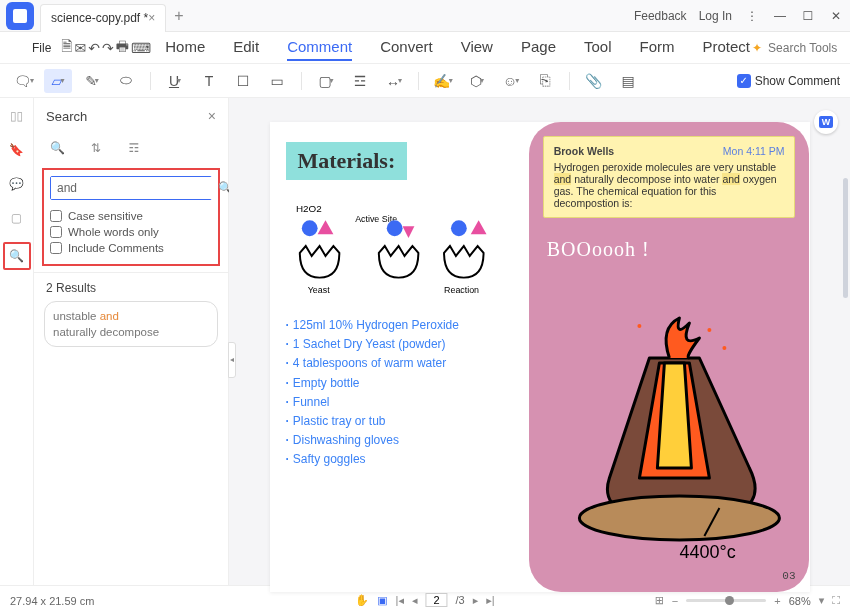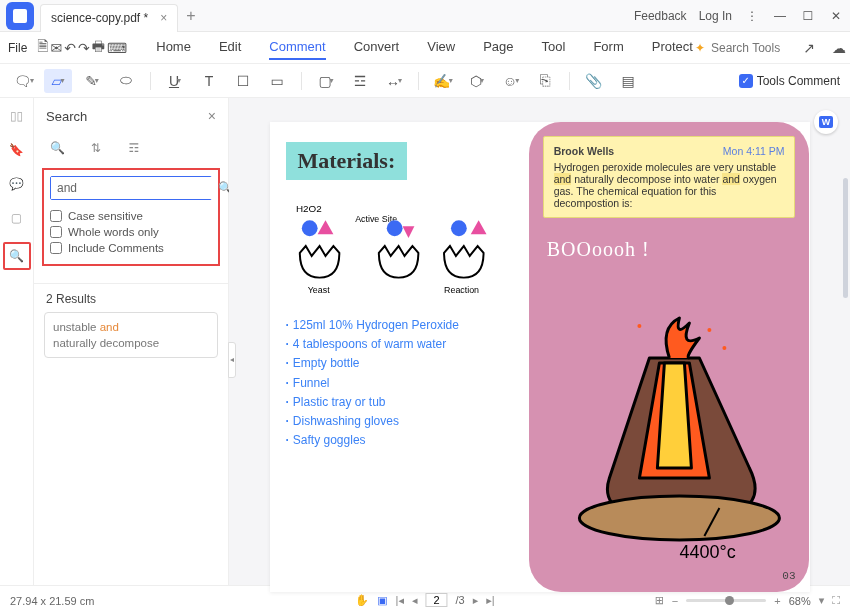--- a/index.html
+++ b/index.html
@@ -1,29 +1,29 @@
 <!DOCTYPE html>
 <html><head>
 <meta charset="utf-8">
 <style>
 * { margin: 0; padding: 0; box-sizing: border-box; font-family: -apple-system, "Segoe UI", sans-serif; }
 body { width: 850px; height: 607px; background: #fff; overflow: hidden; font-size: 12px; color: #333; }
 .titlebar { height: 32px; display: flex; align-items: center; background: #f9f9fa; border-bottom: 1px solid #e8e8e8; }
 .app-icon { width: 28px; height: 28px; margin: 0 6px; background: #3b6af4; border-radius: 6px; display: flex; align-items: center; justify-content: center; }
 .app-icon::before { content:""; width:14px; height:14px; background:#fff; border-radius:2px; }
-.tab { display: flex; align-items: center; height: 28px; padding: 0 10px; margin-top:4px; background: #fff; border: 1px solid #e5e5e5; border-bottom:none; border-radius: 4px 4px 0 0; font-size: 12px; color:#333; gap:12px;}
+.tab { display: flex; align-items: center; height: 28px; padding: 0 10px; margin-top:4px; background: #fff; border: 1px solid #e5e5e5; border-bottom:none; border-radius: 4px 4px 0 0; font-size: 12px; color:#333; gap:0;}
 .tab .close { color:#888; cursor:pointer; }
 .plus { margin-left:8px; color:#888; font-size:16px; }
 .spacer { flex: 1; }
 .tbtn { padding: 4px 6px; color:#555; font-size:12px; }
 .winctl { width:28px; height:28px; display:flex;align-items:center;justify-content:center; color:#555;}
-.menubar { height: 32px; display:flex; align-items:center; padding:0 0; gap:2px; border-bottom:1px solid #eee;}
+.menubar { height: 32px; display:flex; align-items:center; padding:0 24px; gap:2px; border-bottom:1px solid #eee;}
 .file { font-size:12px; color:#333; padding:0 8px;}
 .ico { width:24px; height:24px; display:flex;align-items:center;justify-content:center; color:#555; font-size:14px; border-radius:3px;}
-.main-tabs { display:flex; gap:28px; margin-left:27px; font-size:13px; }
+.main-tabs { display:flex; gap:28px; margin-left:12px; font-size:15px; }
 .main-tabs span { color:#444; padding:4px 0; }
 .main-tabs .active { color:#3b6af4; border-bottom:2px solid #3b6af4; }
 .searchtools { margin-left:auto; display:flex; align-items:center; gap:6px;}
 .searchtools input { border:none; outline:none; font-size:12px; width:80px; background:transparent;}
 .searchtools .magic { color:#f5a623;}
 .toolbar2 { height:34px; display:flex; align-items:center; padding:0 10px; gap:10px; border-bottom:1px solid #eee;}
 .toolbar2 .grp { display:flex; gap:6px; align-items:center;}
 .toolbar2 .sep { width:1px; height:18px; background:#e5e5e5;}
 .toolbar2 .toolico { width:28px; height:24px; display:flex;align-items:center;justify-content:center; border-radius:3px; color:#555; font-size:14px;}
 .toolico.sel { background:#e2eaff; color:#3b6af4;}
@@ -40,23 +40,23 @@
 .sp-close { color:#888; font-size:14px;}
 .sp-tabs { display:flex; gap:18px; padding:4px 14px 10px;}
 .sp-tabs .t { width:20px; height:20px; display:flex;align-items:center;justify-content:center; color:#888;}
 .sp-tabs .t.on { color:#3b6af4;}
 .redbox { border:2px solid #e84545; margin:0 8px 6px; padding:6px;}
 .searchrow { display:flex; border:1.5px solid #3b6af4; border-radius:2px; margin-bottom:10px;}
 .searchrow input { flex:1; border:none; outline:none; padding:4px 6px; font-size:12px; color:#666;}
 .searchrow .sbtn { width:26px; display:flex;align-items:center;justify-content:center; color:#555;}
 .opts label { display:flex; align-items:center; gap:6px; font-size:11.5px; color:#555; margin:4px 0;}
 .opts input { width:12px; height:12px;}
-.results-head { padding:8px 12px 6px; font-size:12px; color:#444; border-top:1px solid #eee; margin-top:11px;}
+.results-head { padding:8px 12px 6px; font-size:12px; color:#444; border-top:1px solid #eee; margin-top:0;}
 .reslist { padding:0 10px; display:flex; flex-direction:column; gap:6px;}
-.resitem { border:1px solid #ddd; border-radius:4px; padding:6px 8px; font-size:11.5px; color:#777; line-height:1.4;}
+.resitem { border:1px solid #ddd; border-radius:12px; padding:6px 8px; font-size:11.5px; color:#777; line-height:1.4;}
 .resitem .hl { color:#e6893a;}
 .canvas { flex:1; background:#f5f5f7; position:relative; display:flex; align-items:flex-start; justify-content:center; padding:24px 14px;}
 .page { width:540px; height:470px; background:#fff; display:flex; box-shadow:0 1px 4px rgba(0,0,0,0.08);}
 .page-l { width:48%; padding:20px 16px;}
 .mat-title { display:inline-block; background:#8fe0dc; padding:6px 12px; font-size:22px; font-weight:700; font-family:Georgia,serif;}
 .sketch { margin:18px 0 8px; height:100px; position:relative;}
 .sketch svg { width:100%; height:100%;}
 .mat-list { font-size:12px; line-height:1.6; color:#3b82f6; margin-top:18px;}
 .mat-list li { list-style:none;}
 .mat-list li::before { content:"· "; font-weight:bold;}
@@ -158,21 +158,21 @@
     <span class="toolico">☺<span class="caret">▾</span></span>
     <span class="toolico">⎘</span>
   </div>
   <div class="sep"></div>
   <div class="grp">
     <span class="toolico">📎</span>
     <span class="toolico">▤</span>
   </div>
   <div class="checkshow">
     <span class="chk">✓</span>
-    <span>Tools Comment</span>
+    <span>Show Comment</span>
   </div>
 </div>
 
 <div class="workspace">
 
   <div class="leftrail">
     <span class="ri">▯▯</span>
     <span class="ri">🔖</span>
     <span class="ri">💬</span>
     <span class="ri">▢</span>
@@ -241,20 +241,21 @@
               <polygon points="118,28 130,28 124,40" fill="#e84fa0"></polygon>
             <path d="M94 55 Q94 80 114 80 Q134 80 134 55 L128 48 L120 58 L114 48 L106 58 L100 48 Z" fill="#fff" stroke="#000" stroke-width="2"></path>
             <circle cx="175" cy="30" r="8" fill="#3b6af4"></circle>
               <polygon points="195,22 203,36 187,36" fill="#e84fa0"></polygon>
             <path d="M160 55 Q160 80 180 80 Q200 80 200 55 L194 48 L186 58 L180 48 L172 58 L166 48 Z" fill="#fff" stroke="#000" stroke-width="2"></path>
             <text x="160" y="96" font-size="9" font-family="cursive">Reaction</text>
           </svg>
         </div>
         <ul class="mat-list">
           <li>125ml 10% Hydrogen Peroxide</li>
+          <li>1 Sachet Dry Yeast (powder)</li>
           <li>4 tablespoons of warm water</li>
           <li>Empty bottle</li>
           <li>Funnel</li>
           <li>Plastic tray or tub</li>
           <li>Dishwashing gloves</li>
           <li>Safty goggles</li>
         </ul>
       </div>
       <div class="page-r">
         <div class="note">

